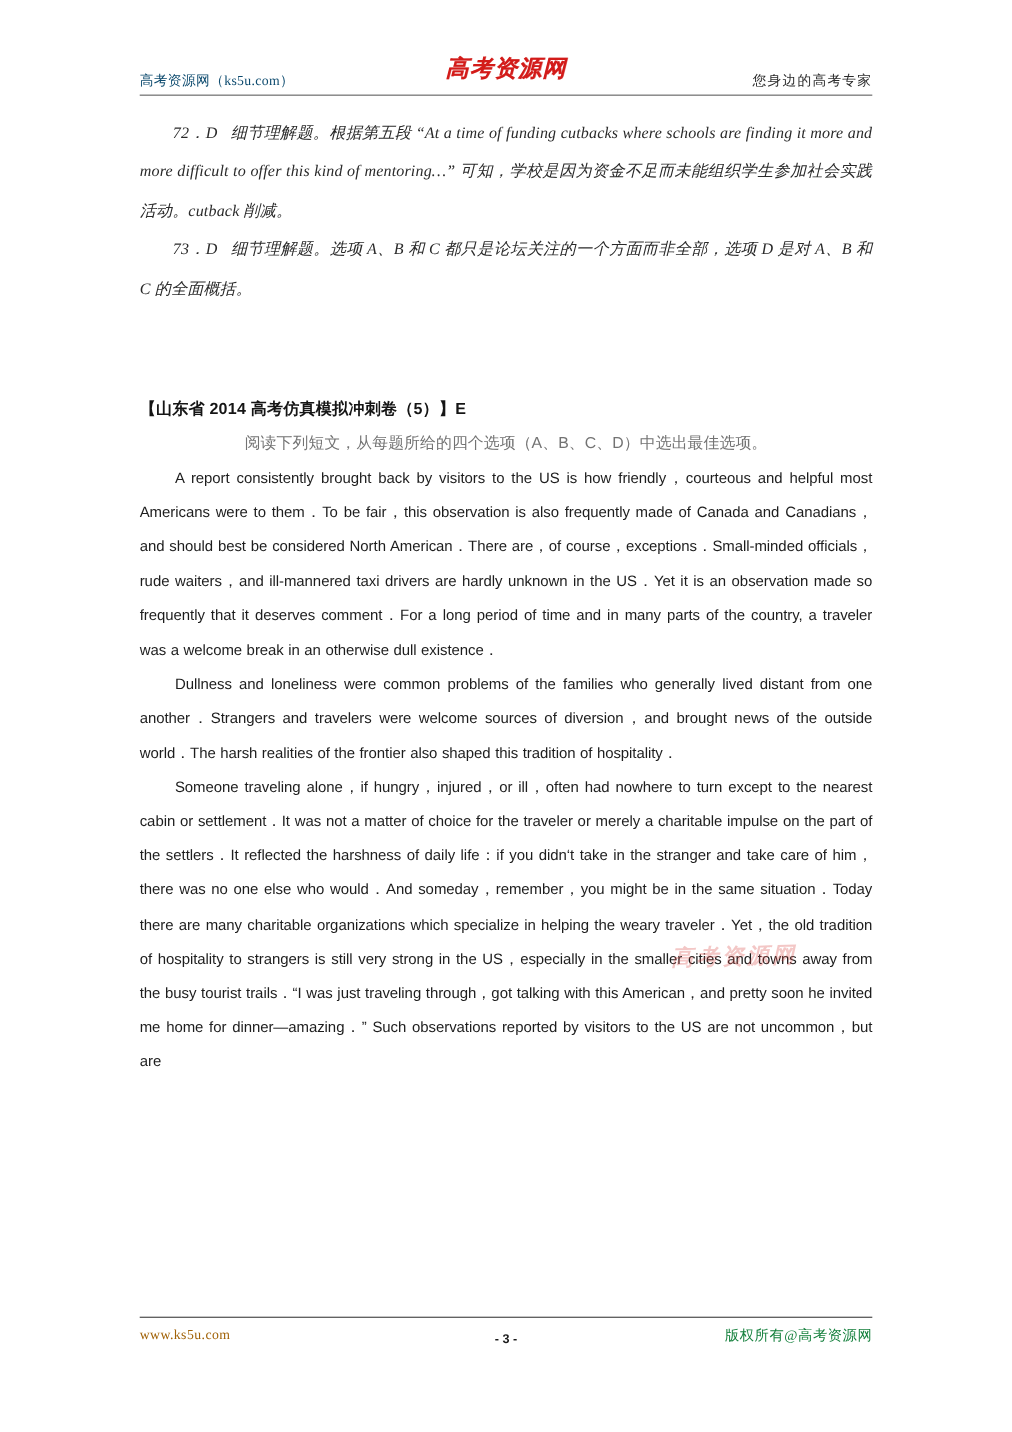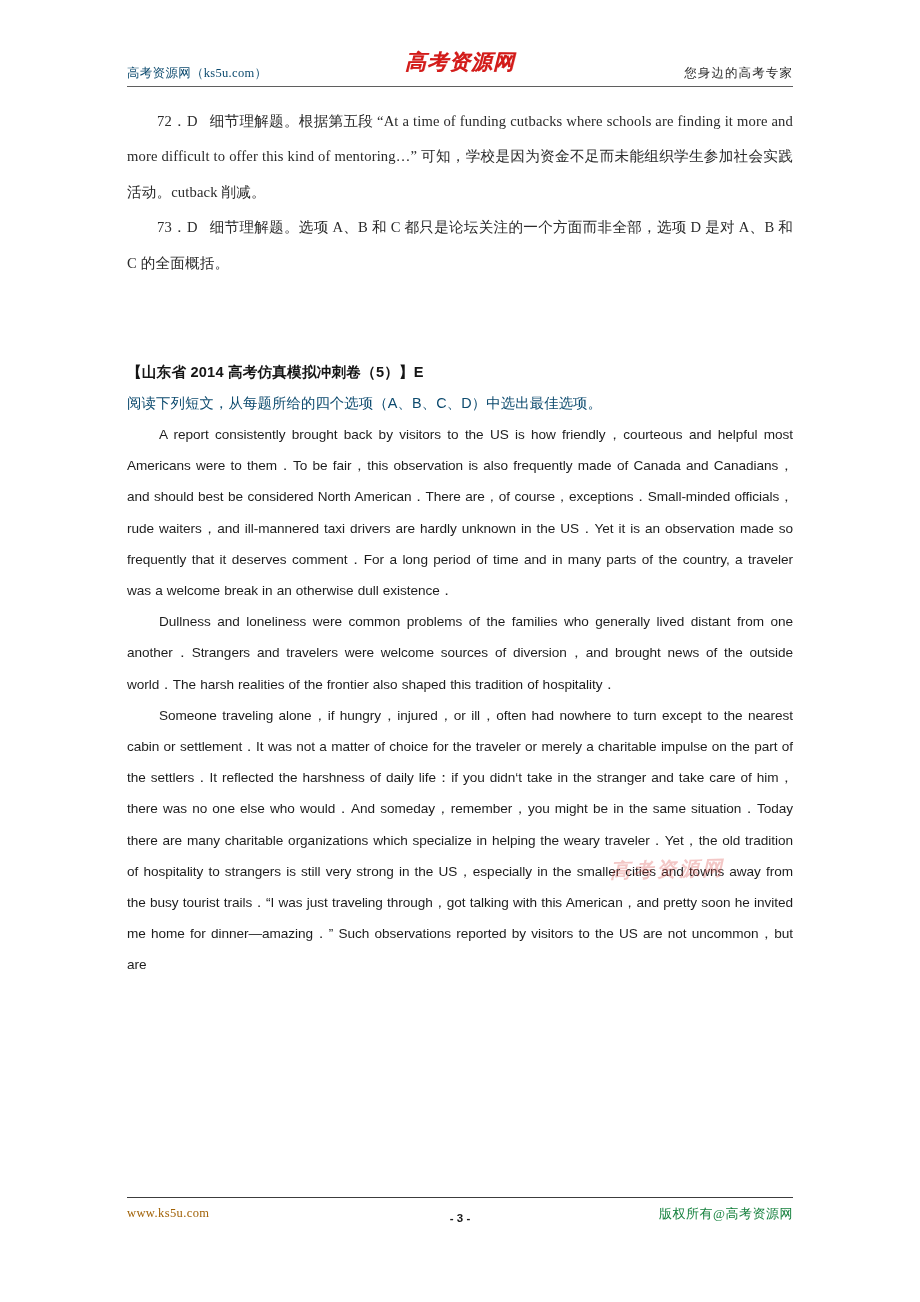--- a/index.html
+++ b/index.html
@@ -85,41 +85,43 @@
 
   
   p.cn {
     margin: 0 0 0 0;
     font-family: "Liberation Serif", "DejaVu Serif", serif;
     font-size: 14.6px;
     line-height: 35.4px;
     color: #2a2a2a;
     text-align: justify;
     letter-spacing: .15px;
+    font-style: italic;
   }
   p.cn .indent { display: inline-block; width: 30px; }
   p.cn .gap { display: inline-block; width: 12px; }
 
   
   .heading {
     margin: 0;
     font-family: "Liberation Sans", "DejaVu Sans", sans-serif;
     font-size: 14.6px;
     font-weight: 700;
     line-height: 31px;
     color: #151515;
     letter-spacing: .2px;
   }
   .subheading {
     margin: 0;
     font-family: "Liberation Sans", "DejaVu Sans", sans-serif;
     font-size: 14.4px;
     line-height: 31px;
-    color: #0c4a6e;
+    color: #737373;
     letter-spacing: .1px;
+    text-align: center;
   }
 
   
   p.en {
     margin: 0;
     font-family: "Liberation Sans", "DejaVu Sans", sans-serif;
     font-size: 13.6px;
     line-height: 31.2px;
     color: #1d1d1d;
     text-align: justify;

